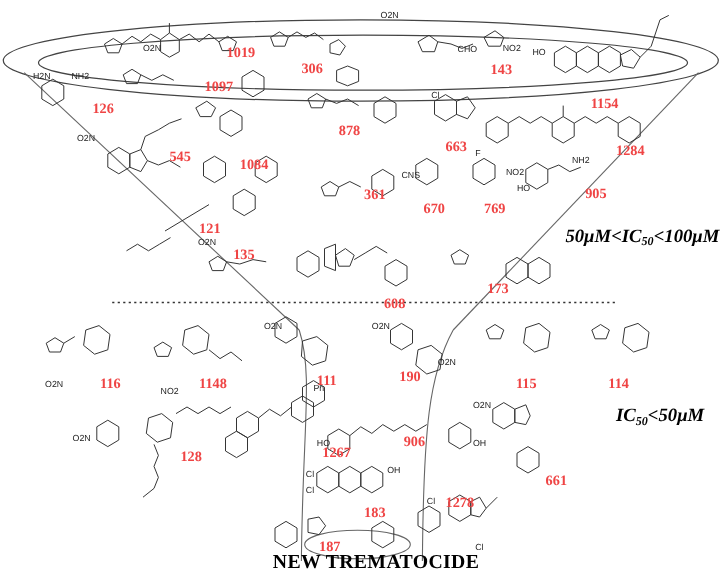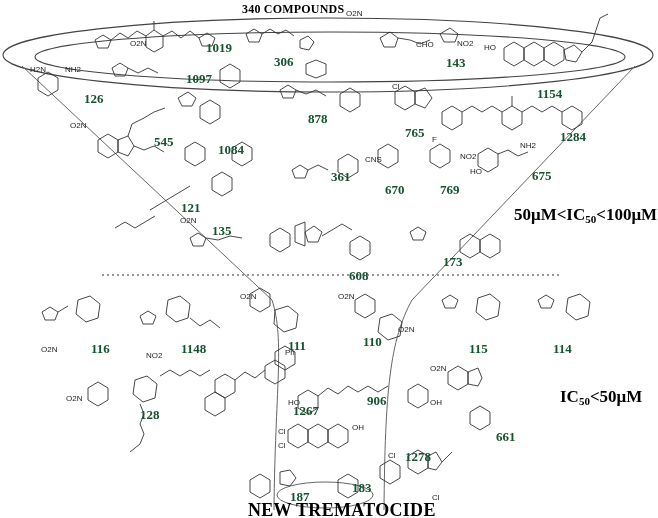--- a/index.html
+++ b/index.html
@@ -1,24 +1,24 @@
 <!DOCTYPE html>
 <html><head>
 <meta charset="utf-8">
 <style>
   html, body { margin: 0; padding: 0; background: #ffffff; }
   body { width: 658px; height: 518px; position: relative; overflow: hidden;
          font-family: "Liberation Serif", serif; color: #000; }
   #canvas { position: absolute; left: 0; top: 0; width: 658px; height: 518px; }
   .lbl { position: absolute; font-family: "Liberation Serif", serif; font-weight: bold;
-         font-size: 13px; color: #14532d; white-space: nowrap; line-height: 1; }
+         font-size: 13px; color: #ef4444; white-space: nowrap; line-height: 1; }
   .title { position: absolute; font-family: "Liberation Serif", serif; font-weight: bold;
            font-size: 12px; letter-spacing: 0.2px; white-space: nowrap; }
   .band { position: absolute; font-family: "Liberation Serif", serif; font-weight: bold;
-          font-size: 17px; white-space: nowrap; }
+          font-size: 17px; white-space: nowrap; font-style: italic; }
   .band sub { font-size: 11px; vertical-align: -3px; }
   .bottom { position: absolute; font-family: "Liberation Serif", serif; font-weight: bold;
             font-size: 18px; white-space: nowrap; letter-spacing: 0.3px; }
   .atom { font-family: "Liberation Sans", sans-serif; font-size: 8px; fill: #222; }
   .bond { stroke: #333; stroke-width: 0.9; fill: none; }
 </style>
 </head>
 <body>
 
 <div id="canvas">
@@ -199,57 +199,56 @@
       <text class="atom" x="278" y="448">Cl</text>
       <text class="atom" x="278" y="434">Cl</text>
       <text class="atom" x="352" y="430">OH</text>
       <text class="atom" x="388" y="458">Cl</text>
       <text class="atom" x="432" y="500">Cl</text>
       <text class="atom" x="430" y="405">OH</text>
       <text class="atom" x="288" y="405">HO</text>
     </g>
   </svg>
 
-  <div class="title" style="left:242px; top:2px;">340 COMPOUNDS</div>
 
   <div>
     <div class="lbl" style="left:206px; top:41px;">1019</div>
     <div class="lbl" style="left:274px; top:55px;">306</div>
     <div class="lbl" style="left:446px; top:56px;text-align:center;">143</div>
     <div class="lbl" style="left:186px; top:72px;text-align:right;">1097</div>
     <div class="lbl" style="left:84px; top:92px;">126</div>
     <div class="lbl" style="left:537px; top:87px;">1154</div>
     <div class="lbl" style="left:308px; top:112px;">878</div>
-    <div class="lbl" style="left:405px; top:126px;">765</div>
+    <div class="lbl" style="left:405px; top:126px;">663</div>
     <div class="lbl" style="left:560px; top:130px;">1284</div>
     <div class="lbl" style="left:154px; top:135px;">545</div>
     <div class="lbl" style="left:218px; top:143px;">1084</div>
     <div class="lbl" style="left:331px; top:170px;">361</div>
     <div class="lbl" style="left:385px; top:183px;">670</div>
     <div class="lbl" style="left:440px; top:183px;">769</div>
-    <div class="lbl" style="left:532px; top:169px;">675</div>
+    <div class="lbl" style="left:532px; top:169px;">905</div>
     <div class="lbl" style="left:181px; top:201px;">121</div>
     <div class="lbl" style="left:212px; top:224px;">135</div>
     <div class="lbl" style="left:349px; top:237px;margin-top:32px;">608</div>
     <div class="lbl" style="left:443px; top:255px;">173</div>
   </div>
 
   <div>
     <div class="lbl" style="left:91px; top:342px;">116</div>
     <div class="lbl" style="left:181px; top:342px;">1148</div>
     <div class="lbl" style="left:288px; top:339px;">111</div>
-    <div class="lbl" style="left:363px; top:335px;">110</div>
+    <div class="lbl" style="left:363px; top:335px;">190</div>
     <div class="lbl" style="left:469px; top:342px;">115</div>
     <div class="lbl" style="left:553px; top:342px;">114</div>
-    <div class="lbl" style="left:140px; top:408px;">128</div>
+    <div class="lbl" style="left:164px; top:408px;">128</div>
     <div class="lbl" style="left:253px; top:404px;margin-left:40px;">1267</div>
     <div class="lbl" style="left:367px; top:394px;text-align:right;">906</div>
     <div class="lbl" style="left:496px; top:430px;">661</div>
-    <div class="lbl" style="left:352px; top:459px;margin-top:22px;">183</div>
+    <div class="lbl" style="left:331px; top:459px;">183</div>
     <div class="lbl" style="left:405px; top:450px;">1278</div>
     <div class="lbl" style="left:290px; top:490px;">187</div>
   </div>
 
   <div class="band" style="left:514px; top:205px;"><span>50μM&lt;IC</span><sub>50</sub><span>&lt;100μM</span></div>
-  <div class="band" style="left:560px; top:387px;"><span>IC</span><sub>50</sub><span>&lt;50μM</span></div>
+  <div class="band" style="left:560px; top:368px;"><span>IC</span><sub>50</sub><span>&lt;50μM</span></div>
 
   <div class="bottom" style="left:248px; top:500px;">NEW TREMATOCIDE</div>
 </div>
 
 </body></html>

